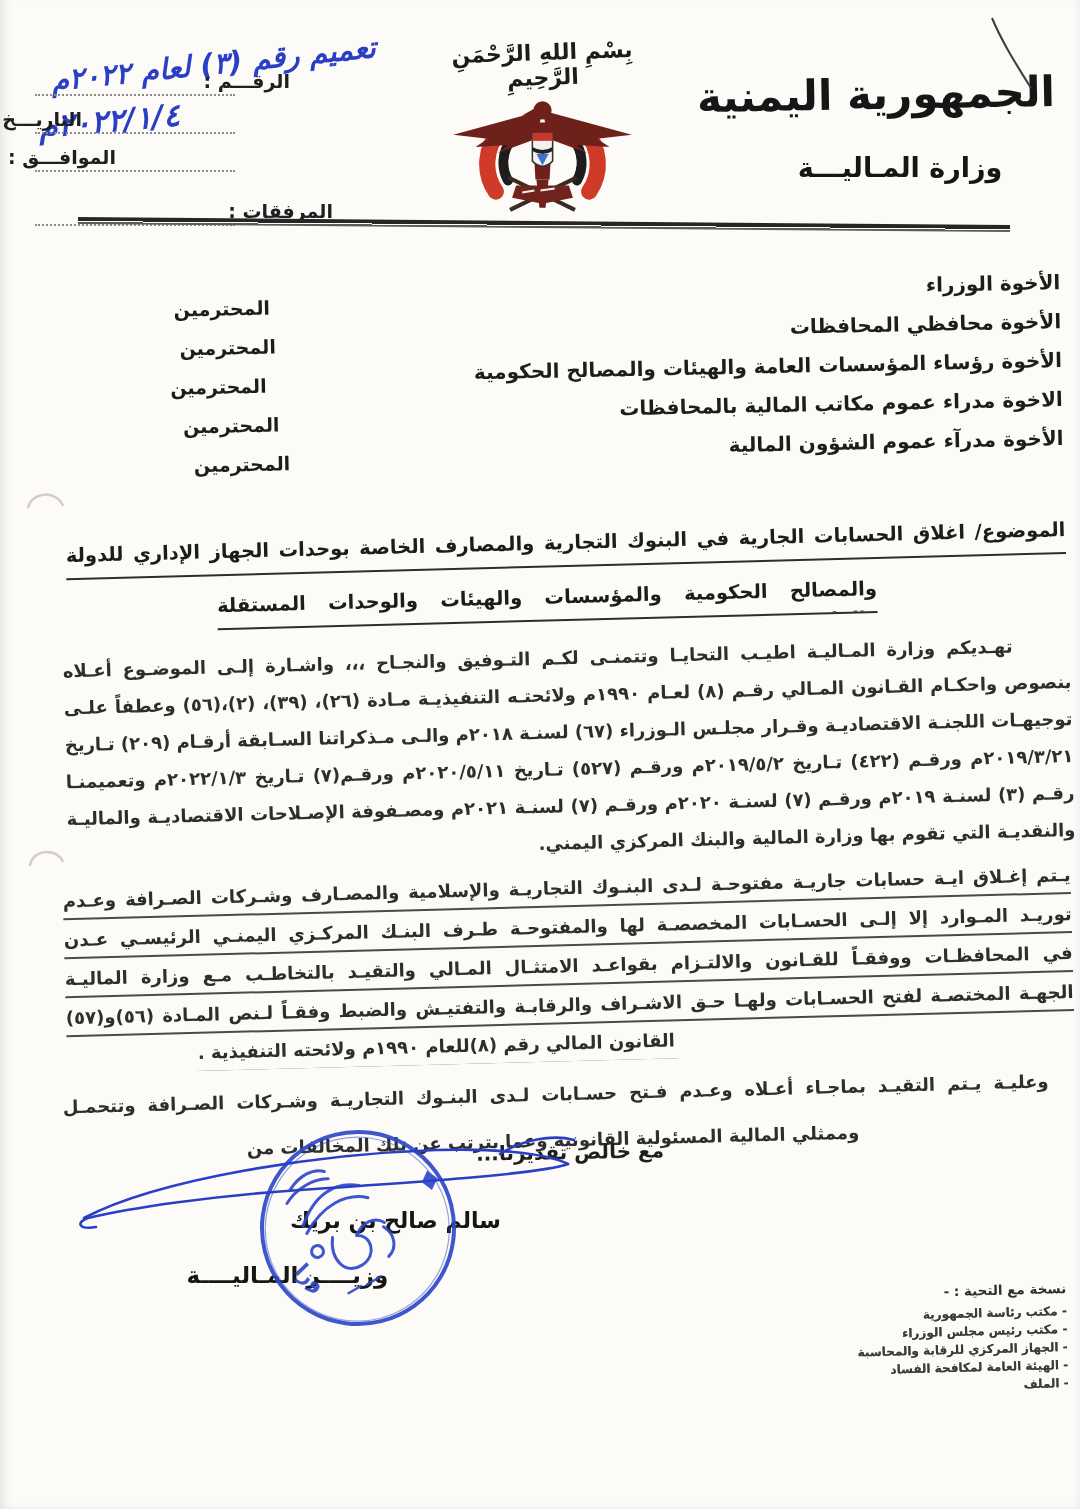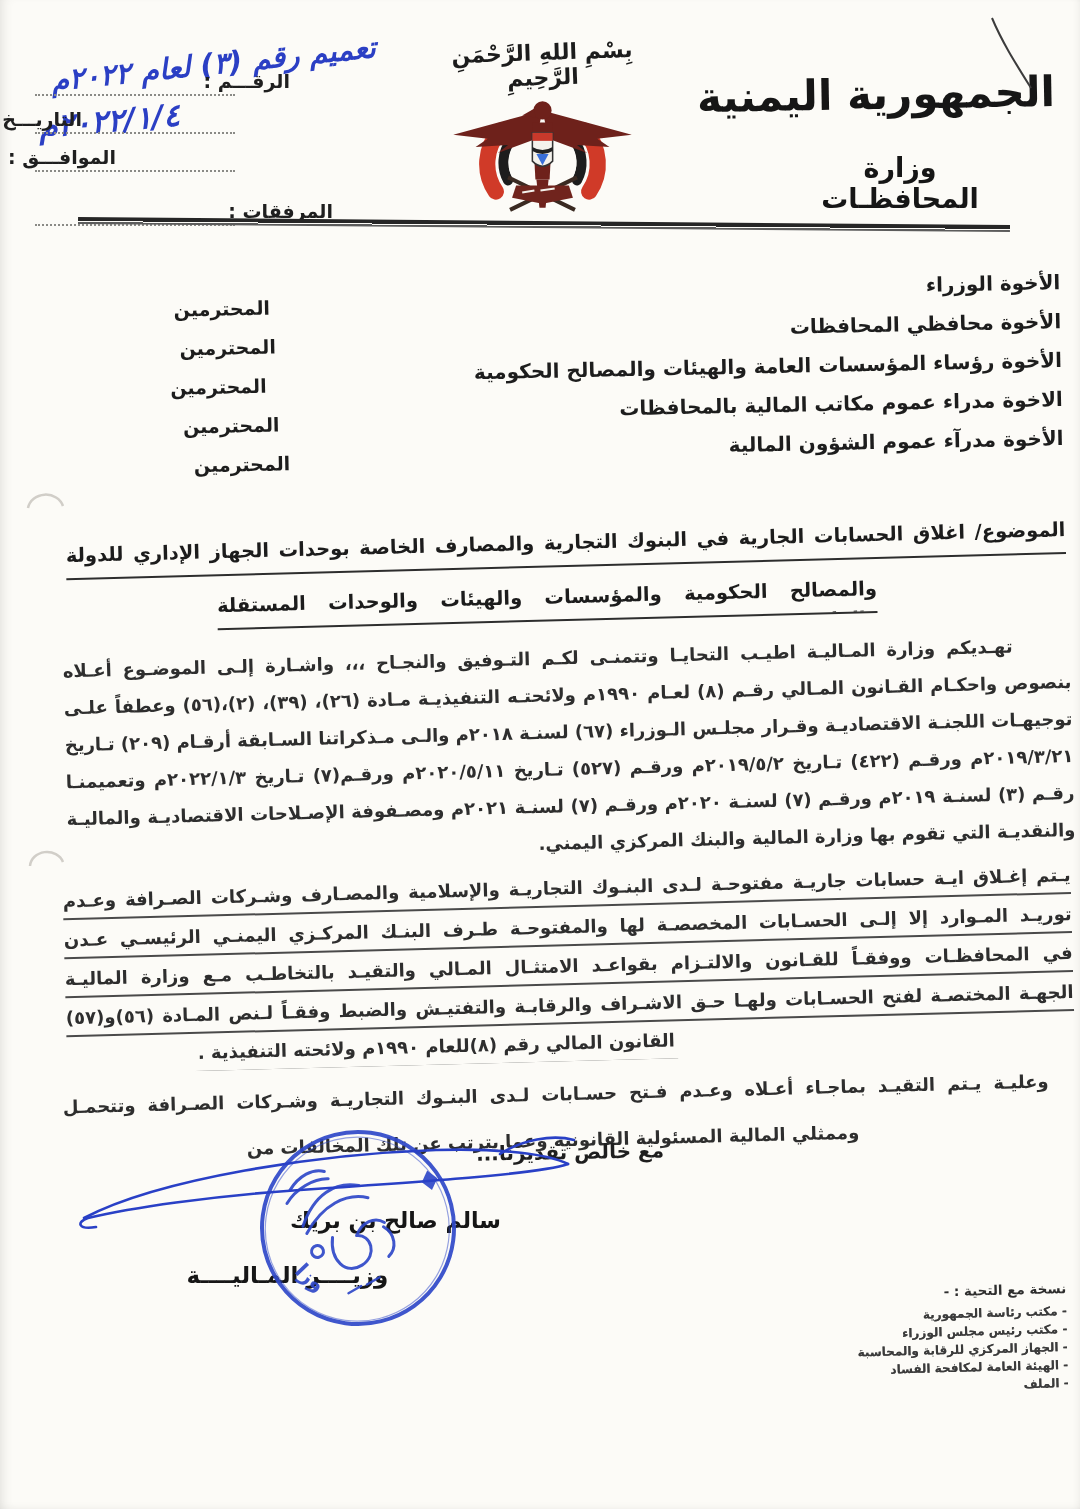--- a/index.html
+++ b/index.html
@@ -111,21 +111,21 @@
     <path d="M100,52 L120,52 L120,80 Q110,90 100,80 Z" fill="#f4f2ec" stroke="#333" stroke-width="1.5"></path>
     <rect x="100" y="52" width="20" height="8" fill="#c8392b"></rect>
     <path d="M100,66 Q110,72 120,66 L120,70 Q110,76 100,70 Z" fill="#222"></path>
     <path d="M104,73 L116,73 L110,84 Z" fill="#3a6fd8"></path>
 
     <path d="M84,104 L136,104 L140,116 L110,122 L80,116 Z" fill="#70241d"></path>
     <path d="M90,111 L102,109 M108,109 L122,107" stroke="#f4f2ec" stroke-width="2"></path>
   </svg>
 
   <div class="abs" id="republic-title">الجمهورية اليمنية</div>
-  <div class="abs" id="ministry-title">وزارة المحافظـات</div>
+  <div class="abs" id="ministry-title">وزارة المـاليـــة</div>
 
   <div class="abs" id="header-rule"></div>
 
   <div class="abs" id="recipients">
     <div class="rrow">
       <span class="rto">الأخوة الوزراء</span>
       <span class="rhon">المحترمين</span>
     </div>
     <div class="rrow">
       <span class="rto">الأخوة محافظي المحافظات</span>

